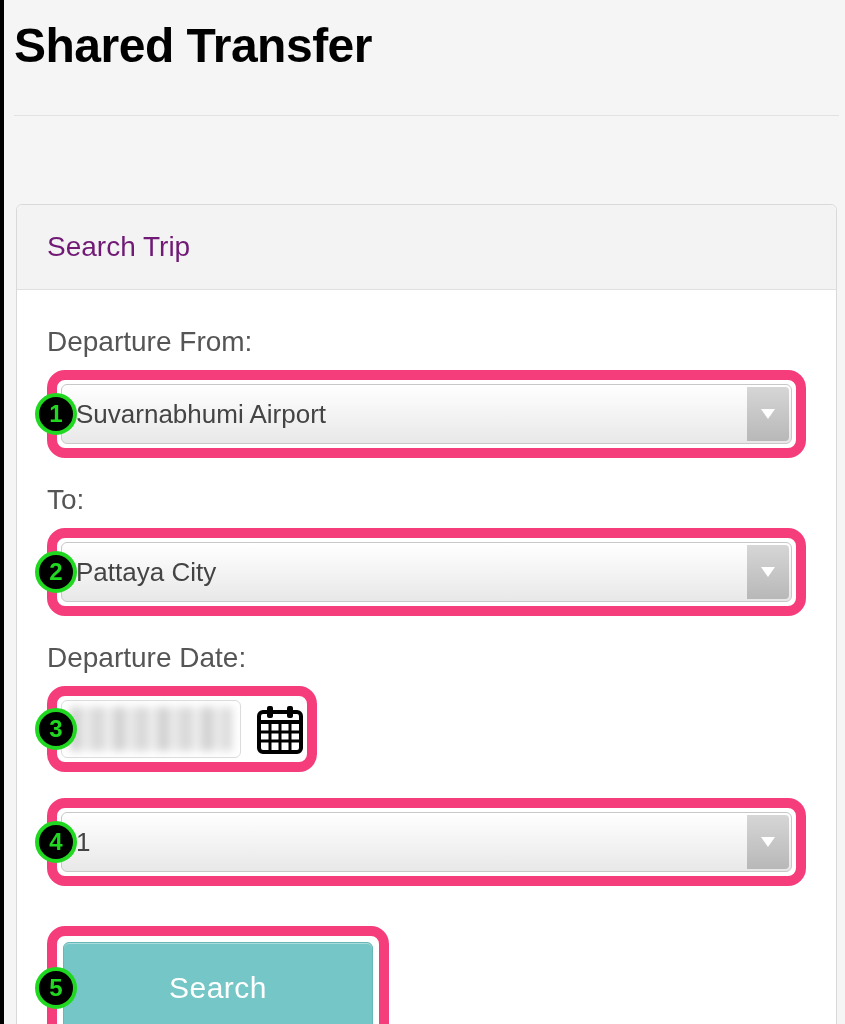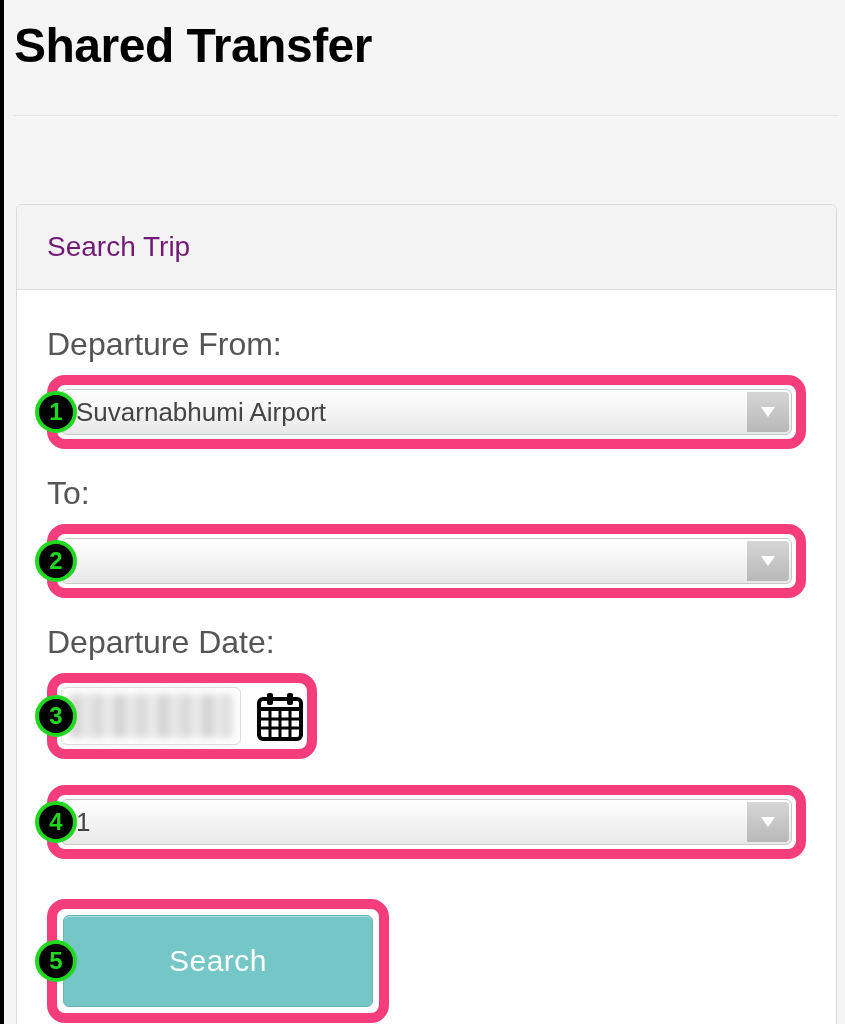--- a/index.html
+++ b/index.html
@@ -45,37 +45,37 @@
   }
   .panel-body {
     padding: 36px 30px 30px 30px;
   }
   .form-group {
     margin-bottom: 26px;
     position: relative;
   }
   .form-label {
     display: block;
-    font-size: 32px;
+    font-size: 28px;
     color: #555;
     margin-bottom: 12px;
     font-weight: 400;
   }
   
   .highlight {
     border: 10px solid #f43d7a;
     border-radius: 18px;
     padding: 4px;
     position: relative;
   }
   .highlight.inline { display: inline-block; }
   
   .faux-select {
     width: 100%;
-    height: 46px;
+    height: 60px;
     border: 1px solid #c8c8c8;
     border-radius: 6px;
     background: linear-gradient(#ffffff, #e8e8e8);
     display: flex;
     align-items: center;
     padding: 0 14px;
     font-size: 26px;
     color: #444;
     position: relative;
     cursor: pointer;
@@ -181,20 +181,21 @@
             </span>
           </div>
         </div>
       </div>
 
       <div class="form-group">
         <label class="form-label">To:</label>
         <div class="highlight">
           <span class="badge">2</span>
           <div class="faux-select">
+            <span>Pattaya City</span>
             <span class="arrow-box">
               <svg viewBox="0 0 14 10">
                   <polygon points="0,0 14,0 7,10" fill="#ffffff"></polygon>
                 </svg>
             </span>
           </div>
         </div>
       </div>
 
       <div class="form-group">

